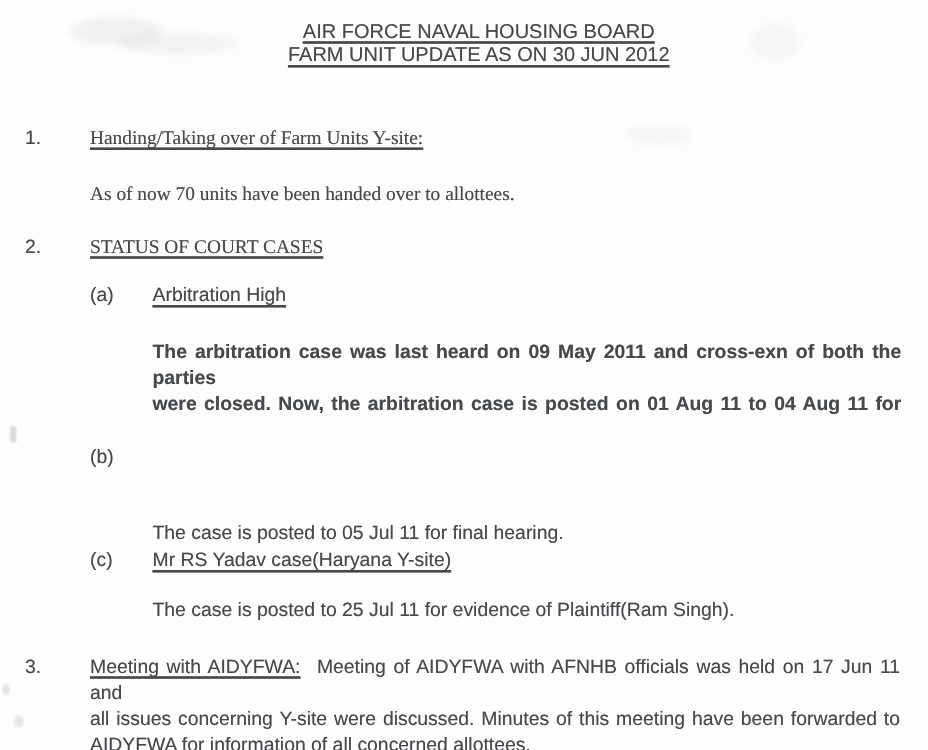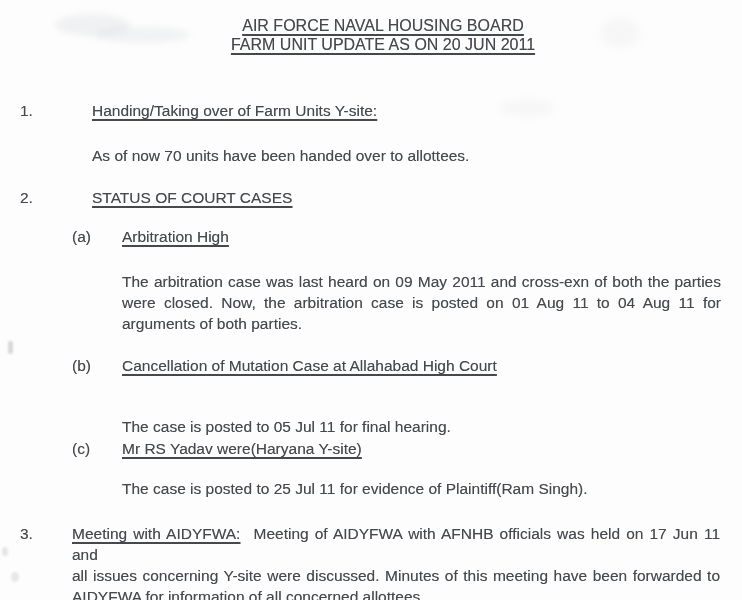--- a/index.html
+++ b/index.html
@@ -11,28 +11,28 @@
     overflow: hidden;
     font-family: "Liberation Sans", "DejaVu Sans", sans-serif;
     color: #45484d;
     font-size: 15.5px;
     line-height: 21px;
     text-shadow: 0 0 0.5px rgba(70,73,78,0.5);
   }
   .abs { position: absolute; left: 0; width: 742px; }
   .num { position: absolute; left: 20px; }
   .marker { position: absolute; left: 72px; }
-  .lvl1 { margin-left: 92px; }
+  .lvl1 { margin-left: 72px; font-family: Liberation Serif, serif; }
   .lvl2 { margin-left: 122px; }
   .u {
     text-decoration: underline;
     text-underline-offset: 3px;
     text-decoration-thickness: 1.5px;
   }
-  .jpara2 { margin-left: 122px; margin-right: 21px; }   
+  .jpara2 { margin-left: 122px; margin-right: 21px; font-weight: bold; }   
   .jpara1 { margin-left: 72px;  margin-right: 22px; }   
   .jl { text-align: justify; text-align-last: justify; }
   .ll { text-align: left; }
   .title-block {
     position: absolute; top: 16px; left: 12px;
     width: 742px; text-align: center;
     font-size: 16px; line-height: 19px;
   }
   .gap-after { padding-right: 7px; }
   .smudge { position: absolute; border-radius: 50%; pointer-events: none; }
@@ -45,21 +45,21 @@
   <div class="smudge" style="left:55px; top:14px; width:75px; height:22px; background:rgba(165,170,175,0.14); filter:blur(3px);"></div>
   <div class="smudge" style="left:95px; top:27px; width:95px; height:16px; background:rgba(165,170,175,0.13); filter:blur(3px);"></div>
   <div class="smudge" style="left:600px; top:18px; width:40px; height:30px; background:rgba(185,188,192,0.10); filter:blur(4px);"></div>
   <div class="smudge" style="left:8px; top:341px; width:5px; height:13px; background:rgba(130,135,140,0.30); filter:blur(1px); border-radius:2px;"></div>
   <div class="smudge" style="left:2px; top:547px; width:6px; height:9px; background:rgba(150,155,160,0.25); filter:blur(1px);"></div>
   <div class="smudge" style="left:11px; top:572px; width:8px; height:10px; background:rgba(150,155,160,0.22); filter:blur(1px);"></div>
   <div class="smudge" style="left:500px; top:100px; width:55px; height:16px; background:rgba(195,198,202,0.12); filter:blur(4px);"></div>
 
   <div class="title-block">
     <div><span class="u">AIR FORCE NAVAL HOUSING BOARD</span></div>
-    <div><span class="u">FARM UNIT UPDATE AS ON 20 JUN 2011</span></div>
+    <div><span class="u">FARM UNIT UPDATE AS ON 30 JUN 2012</span></div>
   </div>
 
   <div class="abs" style="top:100px;">
     <span class="num">1.</span>
     <div class="lvl1"><span class="u">Handing/Taking over of Farm Units Y-site:</span></div>
   </div>
   <div class="abs" style="top:145px;">
     <div class="lvl1">As of now 70 units have been handed over to allottees.</div>
   </div>
 
@@ -69,35 +69,33 @@
   </div>
 
   <div class="abs" style="top:226px;">
     <span class="marker">(a)</span>
     <div class="lvl2"><span class="u">Arbitration High</span></div>
   </div>
   <div class="abs" style="top:271px;">
     <div class="jpara2">
       <div class="jl">The arbitration case was last heard on 09 May 2011 and cross-exn of both the parties</div>
       <div class="jl">were closed.  Now, the arbitration case is posted on 01 Aug 11 to 04 Aug 11 for</div>
-      <div class="ll">arguments of both parties.</div>
     </div>
   </div>
 
   <div class="abs" style="top:355px;">
     <span class="marker">(b)</span>
-    <div class="lvl2"><span class="u">Cancellation of Mutation Case at Allahabad High Court</span></div>
   </div>
   <div class="abs" style="top:416px;">
     <div class="lvl2">The case is posted to 05 Jul 11 for final hearing.</div>
   </div>
 
   <div class="abs" style="top:438px;">
     <span class="marker">(c)</span>
-    <div class="lvl2"><span class="u">Mr RS Yadav were(Haryana Y-site)</span></div>
+    <div class="lvl2"><span class="u">Mr RS Yadav case(Haryana Y-site)</span></div>
   </div>
   <div class="abs" style="top:478px;">
     <div class="lvl2">The case is posted to 25 Jul 11 for evidence of Plaintiff(Ram Singh).</div>
   </div>
 
   <div class="abs" style="top:523px;">
     <span class="num">3.</span>
     <div class="jpara1">
       <div class="jl"><span class="u gap-after">Meeting with AIDYFWA:</span> <span>Meeting of AIDYFWA with AFNHB officials was held on 17 Jun 11 and</span></div>
       <div class="jl">all issues concerning Y-site were discussed.  Minutes of this meeting have been forwarded to</div>

